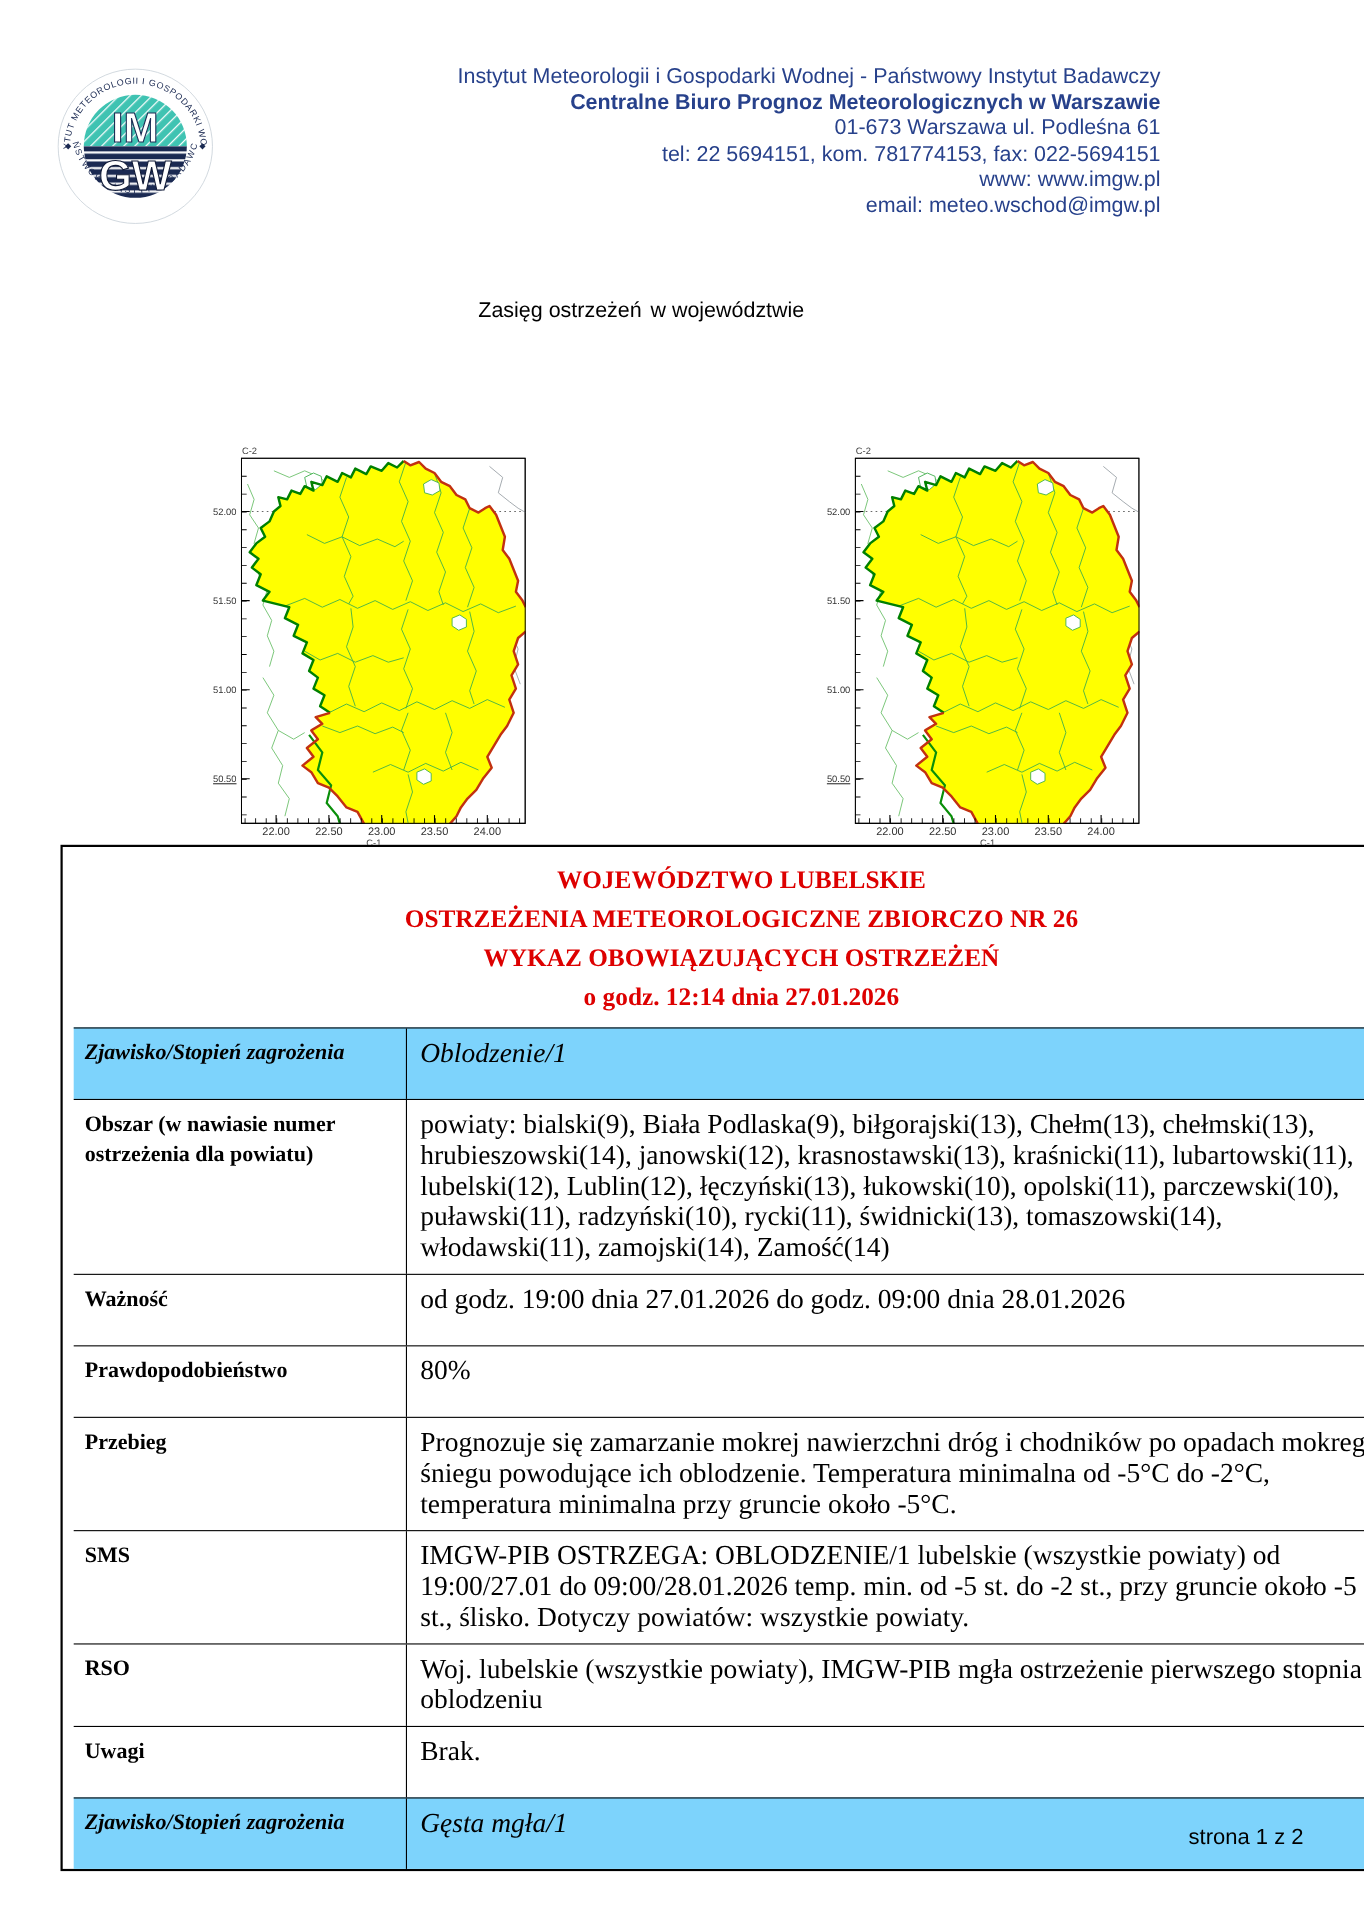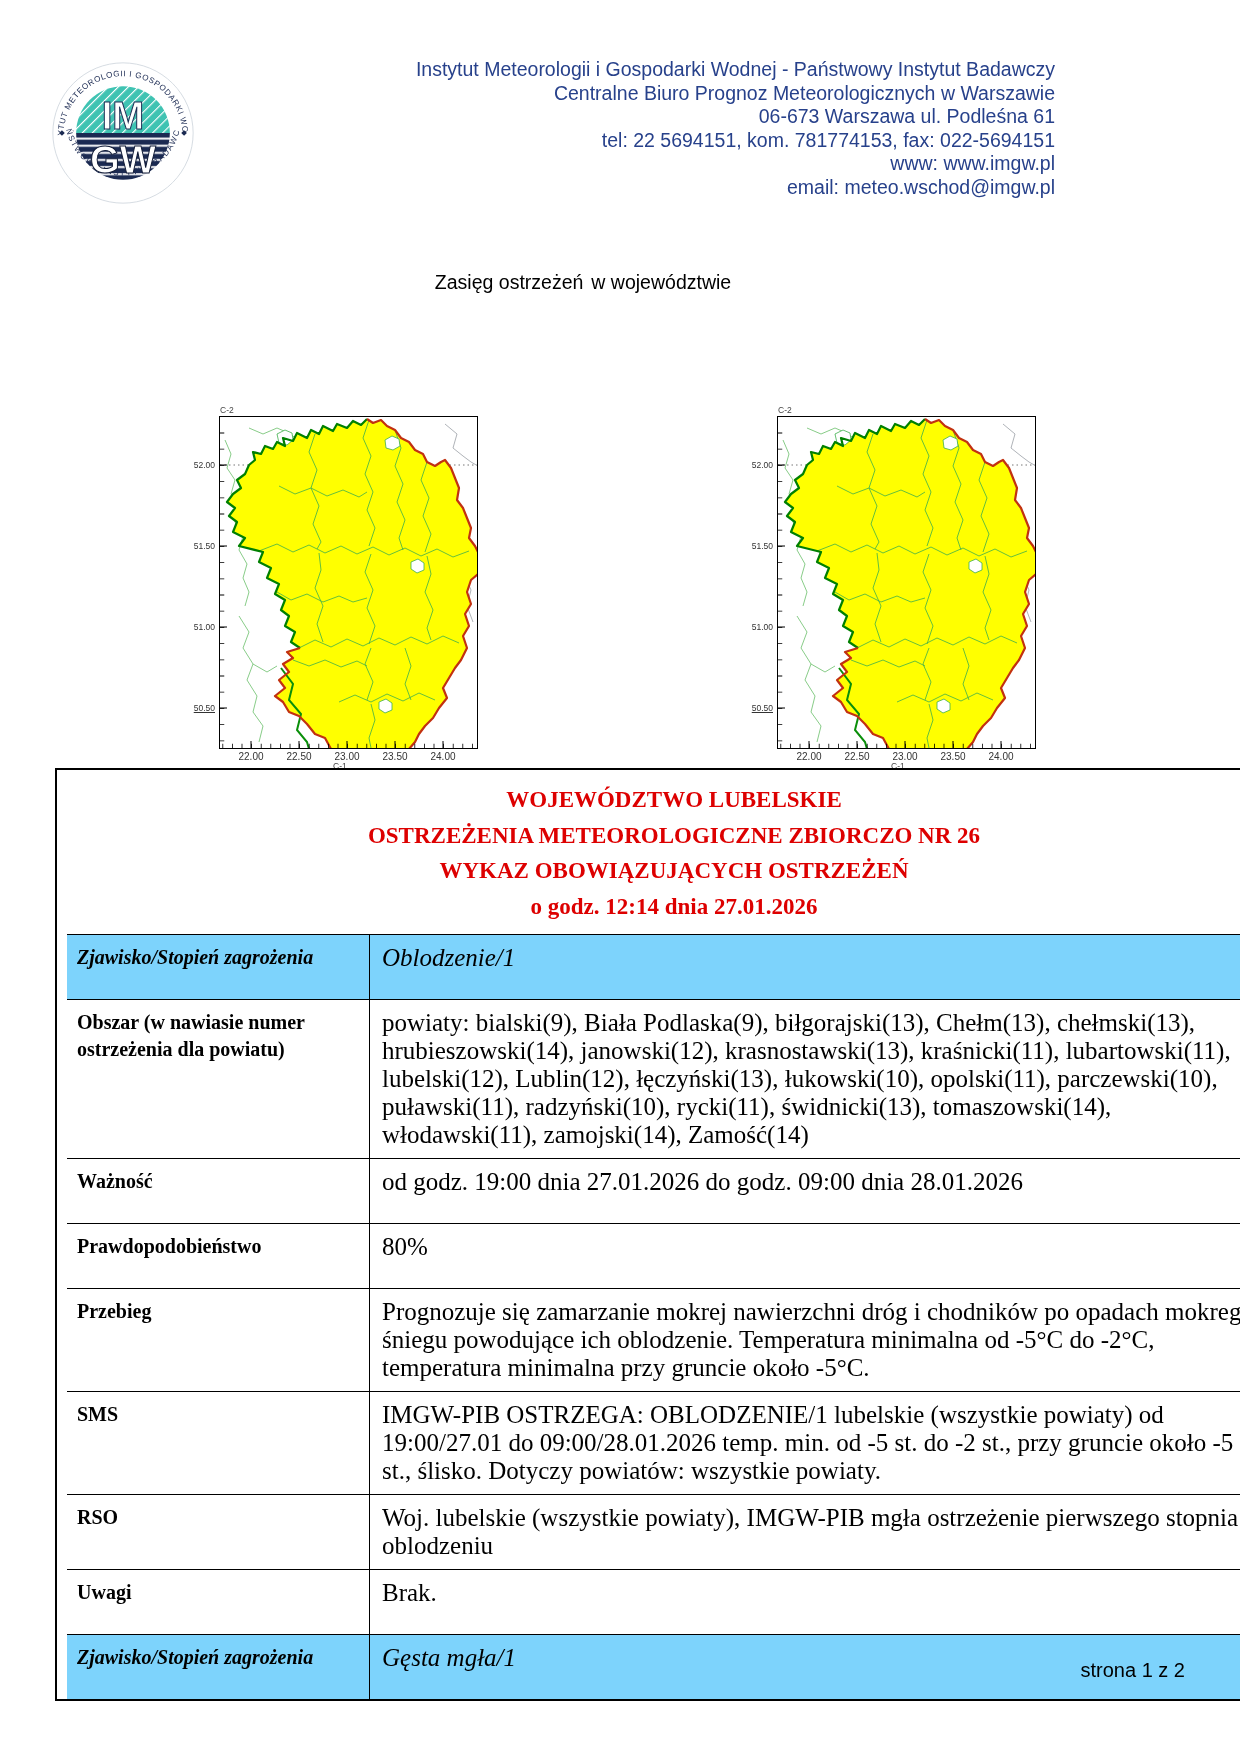--- a/index.html
+++ b/index.html
@@ -3,21 +3,21 @@
 <meta charset="utf-8">
 <style>
   html,body{margin:0;padding:0;background:#fff;}
   .page{position:relative;width:1240px;height:1755px;background:#fff;overflow:hidden;
         font-family:"Liberation Sans",sans-serif;}
 
   
   .logo{position:absolute;left:52px;top:60px;width:142px;height:146px;}
   .hdr{position:absolute;top:58px;right:185px;text-align:right;color:#27418b;
        font-size:19.5px;line-height:23.6px;white-space:nowrap;}
-  .hdr .b{font-weight:normal;}
+  .hdr .b{font-weight:bold;}
 
   .sect-title{position:absolute;left:0;top:271px;width:1166px;text-align:center;
               color:#000;font-size:19.5px;}
   .sect-title .gap{display:inline-block;width:8px;}
 
   
   .map{position:absolute;width:259px;height:333px;}
   .map.m1{left:219px;top:416px;}
   .map.m2{left:777px;top:416px;}
   .map svg.frame{position:absolute;left:0;top:0;width:259px;height:333px;display:block;}
@@ -149,21 +149,21 @@
       <rect x="5.6" y="48.6" width="2.8" height="2.8" transform="rotate(45 7 50)" fill="#1b2a52"></rect>
       <rect x="91.6" y="48.6" width="2.8" height="2.8" transform="rotate(45 93 50)" fill="#1b2a52"></rect>
       <text x="50" y="47" text-anchor="middle" font-family="Liberation Sans, sans-serif" font-size="27" font-weight="bold" fill="#ffffff" stroke="#1b2a52" stroke-width="0.7">IM</text>
       <text x="50" y="78" text-anchor="middle" font-family="Liberation Sans, sans-serif" font-size="27" font-weight="bold" fill="#ffffff" stroke="#0d1733" stroke-width="0.7">GW</text>
     </svg>
   </div>
 
   <div class="hdr">
     <div>Instytut Meteorologii i Gospodarki Wodnej - Państwowy Instytut Badawczy</div>
     <div class="b">Centralne Biuro Prognoz Meteorologicznych w Warszawie</div>
-    <div>06-673 Warszawa ul. Podleśna  61</div>
+    <div>01-673 Warszawa ul. Podleśna  61</div>
     <div>tel: 22 5694151, kom. 781774153, fax: 022-5694151</div>
     <div>www: www.imgw.pl</div>
     <div>email: meteo.wschod@imgw.pl</div>
   </div>
 
   <div class="sect-title"><span>Zasięg ostrzeżeń</span><span class="gap"></span><span>w województwie</span></div>
 
   <div class="map m1">
     <span class="corner">C-2</span>
     <span class="yt y0">52.00</span>

